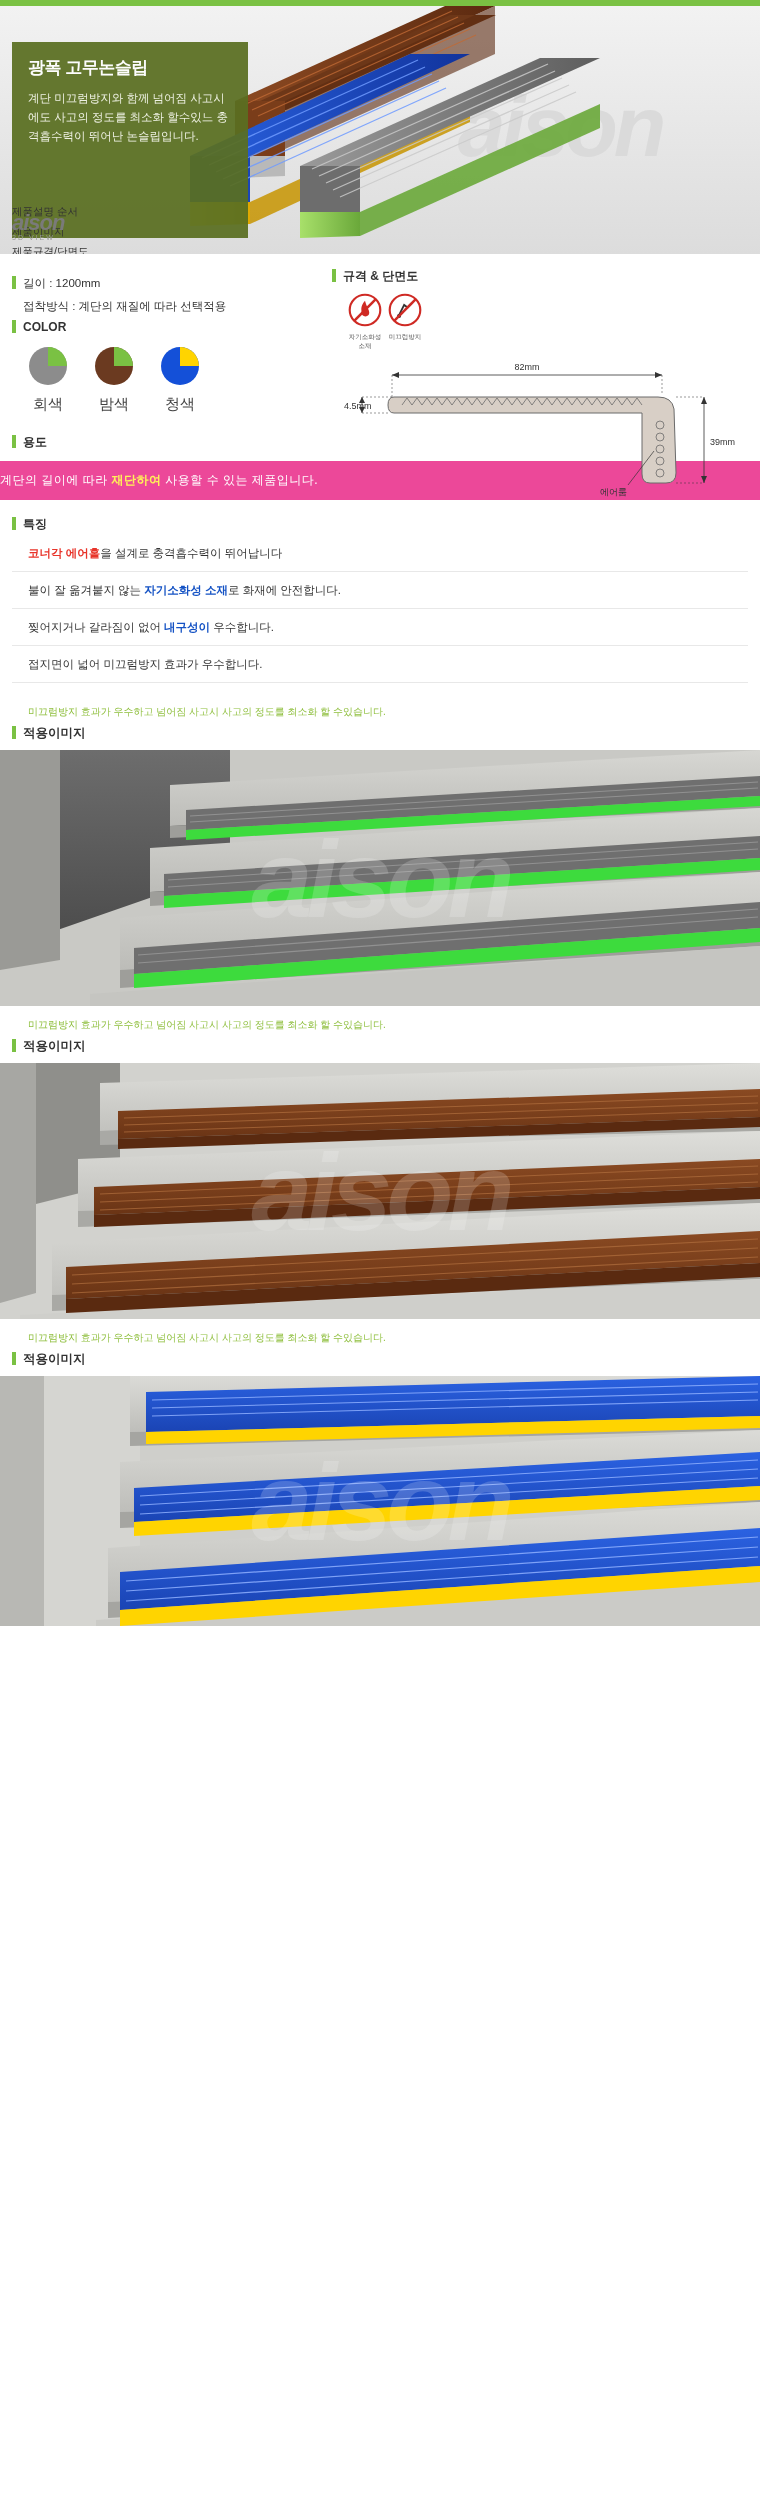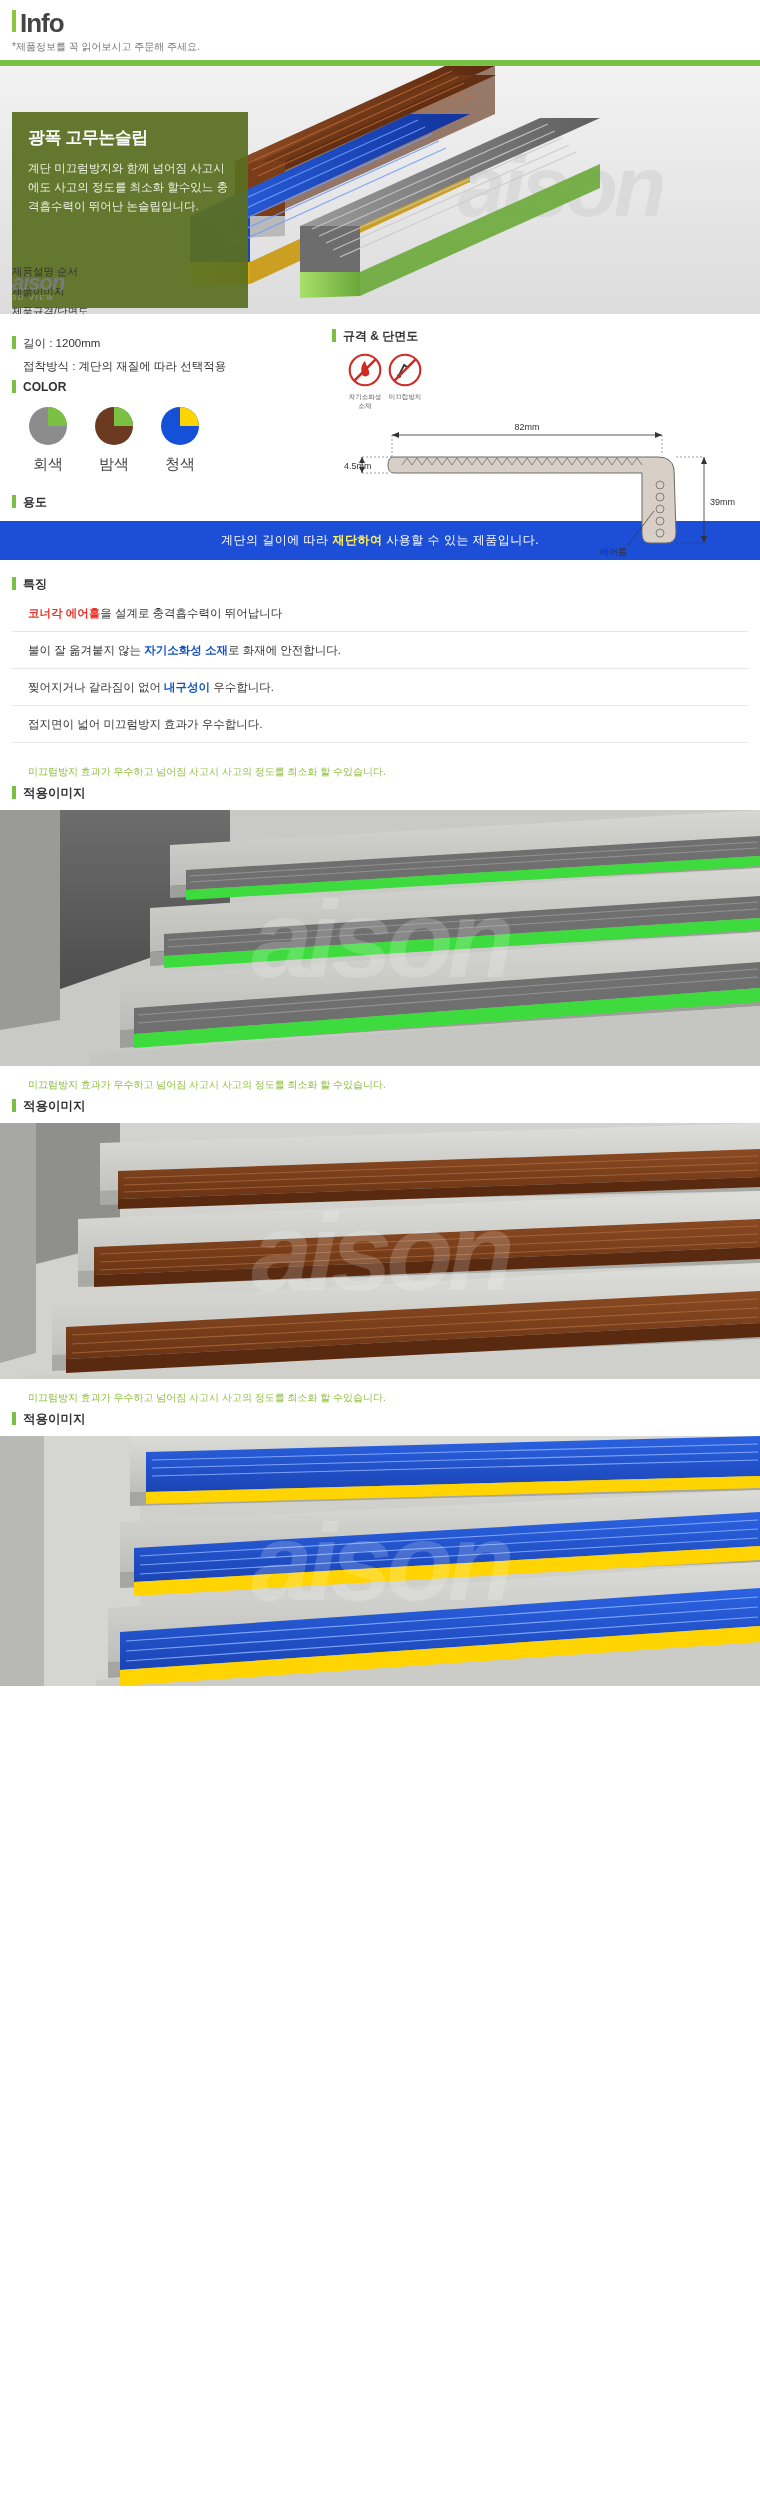--- a/index.html
+++ b/index.html
@@ -23,21 +23,21 @@
   .info-sub { font-size:10px; color:#777; margin-top:4px; }
 
   .green-rule { height:6px; background:#7ac143; width:100%; }
 
   
   .hero {
     position:relative; width:760px; height:248px; overflow:hidden;
     background:linear-gradient(to bottom,#efefef 0%,#e6e6e6 60%,#dcdcdc 100%);
   }
   .hero-panel {
-    position:absolute; left:12px; top:46px; width:236px; height:196px;
+    position:absolute; left:12px; top:36px; width:236px; height:196px;
     background:#5a6f21; opacity:.93; padding:14px 16px; color:#fff;
   }
   .hero-panel h2 { margin:0 0 10px 0; font-size:17px; font-weight:bold; letter-spacing:-.5px; }
   .hero-panel p { margin:0; font-size:11.5px; line-height:1.65; color:#f0f3e4; }
   .hero-steps {
     position:absolute; left:12px; top:196px; width:110px;
     font-size:10.5px; color:#333; line-height:1.9;
   }
   .hero-steps div { }
 
@@ -60,21 +60,21 @@
   .use-title { font-size:12px; font-weight:bold; color:#333; }
   .use-body { font-size:11.5px; line-height:1.9; color:#333; padding-left:16px; margin-top:6px; }
 
   .diagram { position:absolute; right:8px; top:14px; width:420px; }
   .badges { display:flex; gap:6px; padding-left:16px; margin-top:8px; }
   .badge { width:34px; height:34px; }
   .badge-cap { font-size:6.5px; text-align:center; color:#555; width:34px; margin-top:2px; }
 
   
   .green-banner {
-    background:#1d4ed8; color:#fff; text-align:center;
+    background:#ec4899; color:#fff; text-align:left;
     font-size:12px; padding:11px 0; letter-spacing:.5px;
   }
   .green-banner .hl { color:#fff158; font-weight:bold; }
 
   
   .features { padding:16px 12px 10px 12px; }
   .feat-title { font-size:12px; font-weight:bold; color:#333; margin-bottom:2px; }
   .feat-line { font-size:11.5px; line-height:1.4; color:#333; padding:10px 0 10px 16px; border-bottom:1px solid #e8e8e8; }
   .feat-line:first-of-type { border-top:1px solid #e8e8e8; }
   .feat-line .red { color:#e8342a; font-weight:bold; }
@@ -90,27 +90,20 @@
     font-size:110px; color:rgba(255,255,255,.18); font-style:italic; font-weight:bold;
     letter-spacing:-6px; pointer-events:none;
   }
   .footer-pad { height:10px; }
 </style>
 </head>
 <body>
 
 <div class="page">
 
-  <div class="info-header">
-    <div class="info-title">
-      <span class="bar"></span>
-        <span>Info</span>
-    </div>
-    <div class="info-sub">*제품정보를 꼭 읽어보시고 주문해 주세요.</div>
-  </div>
   <div class="green-rule"></div>
 
   <div class="hero">
     <svg class="hero-art" width="760" height="248" viewBox="0 0 760 248">
       <defs>
         <linearGradient id="bgw" x1="0" y1="0" x2="0" y2="1">
           <stop offset="0" stop-color="#f2f2f2"></stop>
             <stop offset="1" stop-color="#dcdcdc"></stop>
         </linearGradient>
         <linearGradient id="brownG" x1="0" y1="0" x2="1" y2="0">

